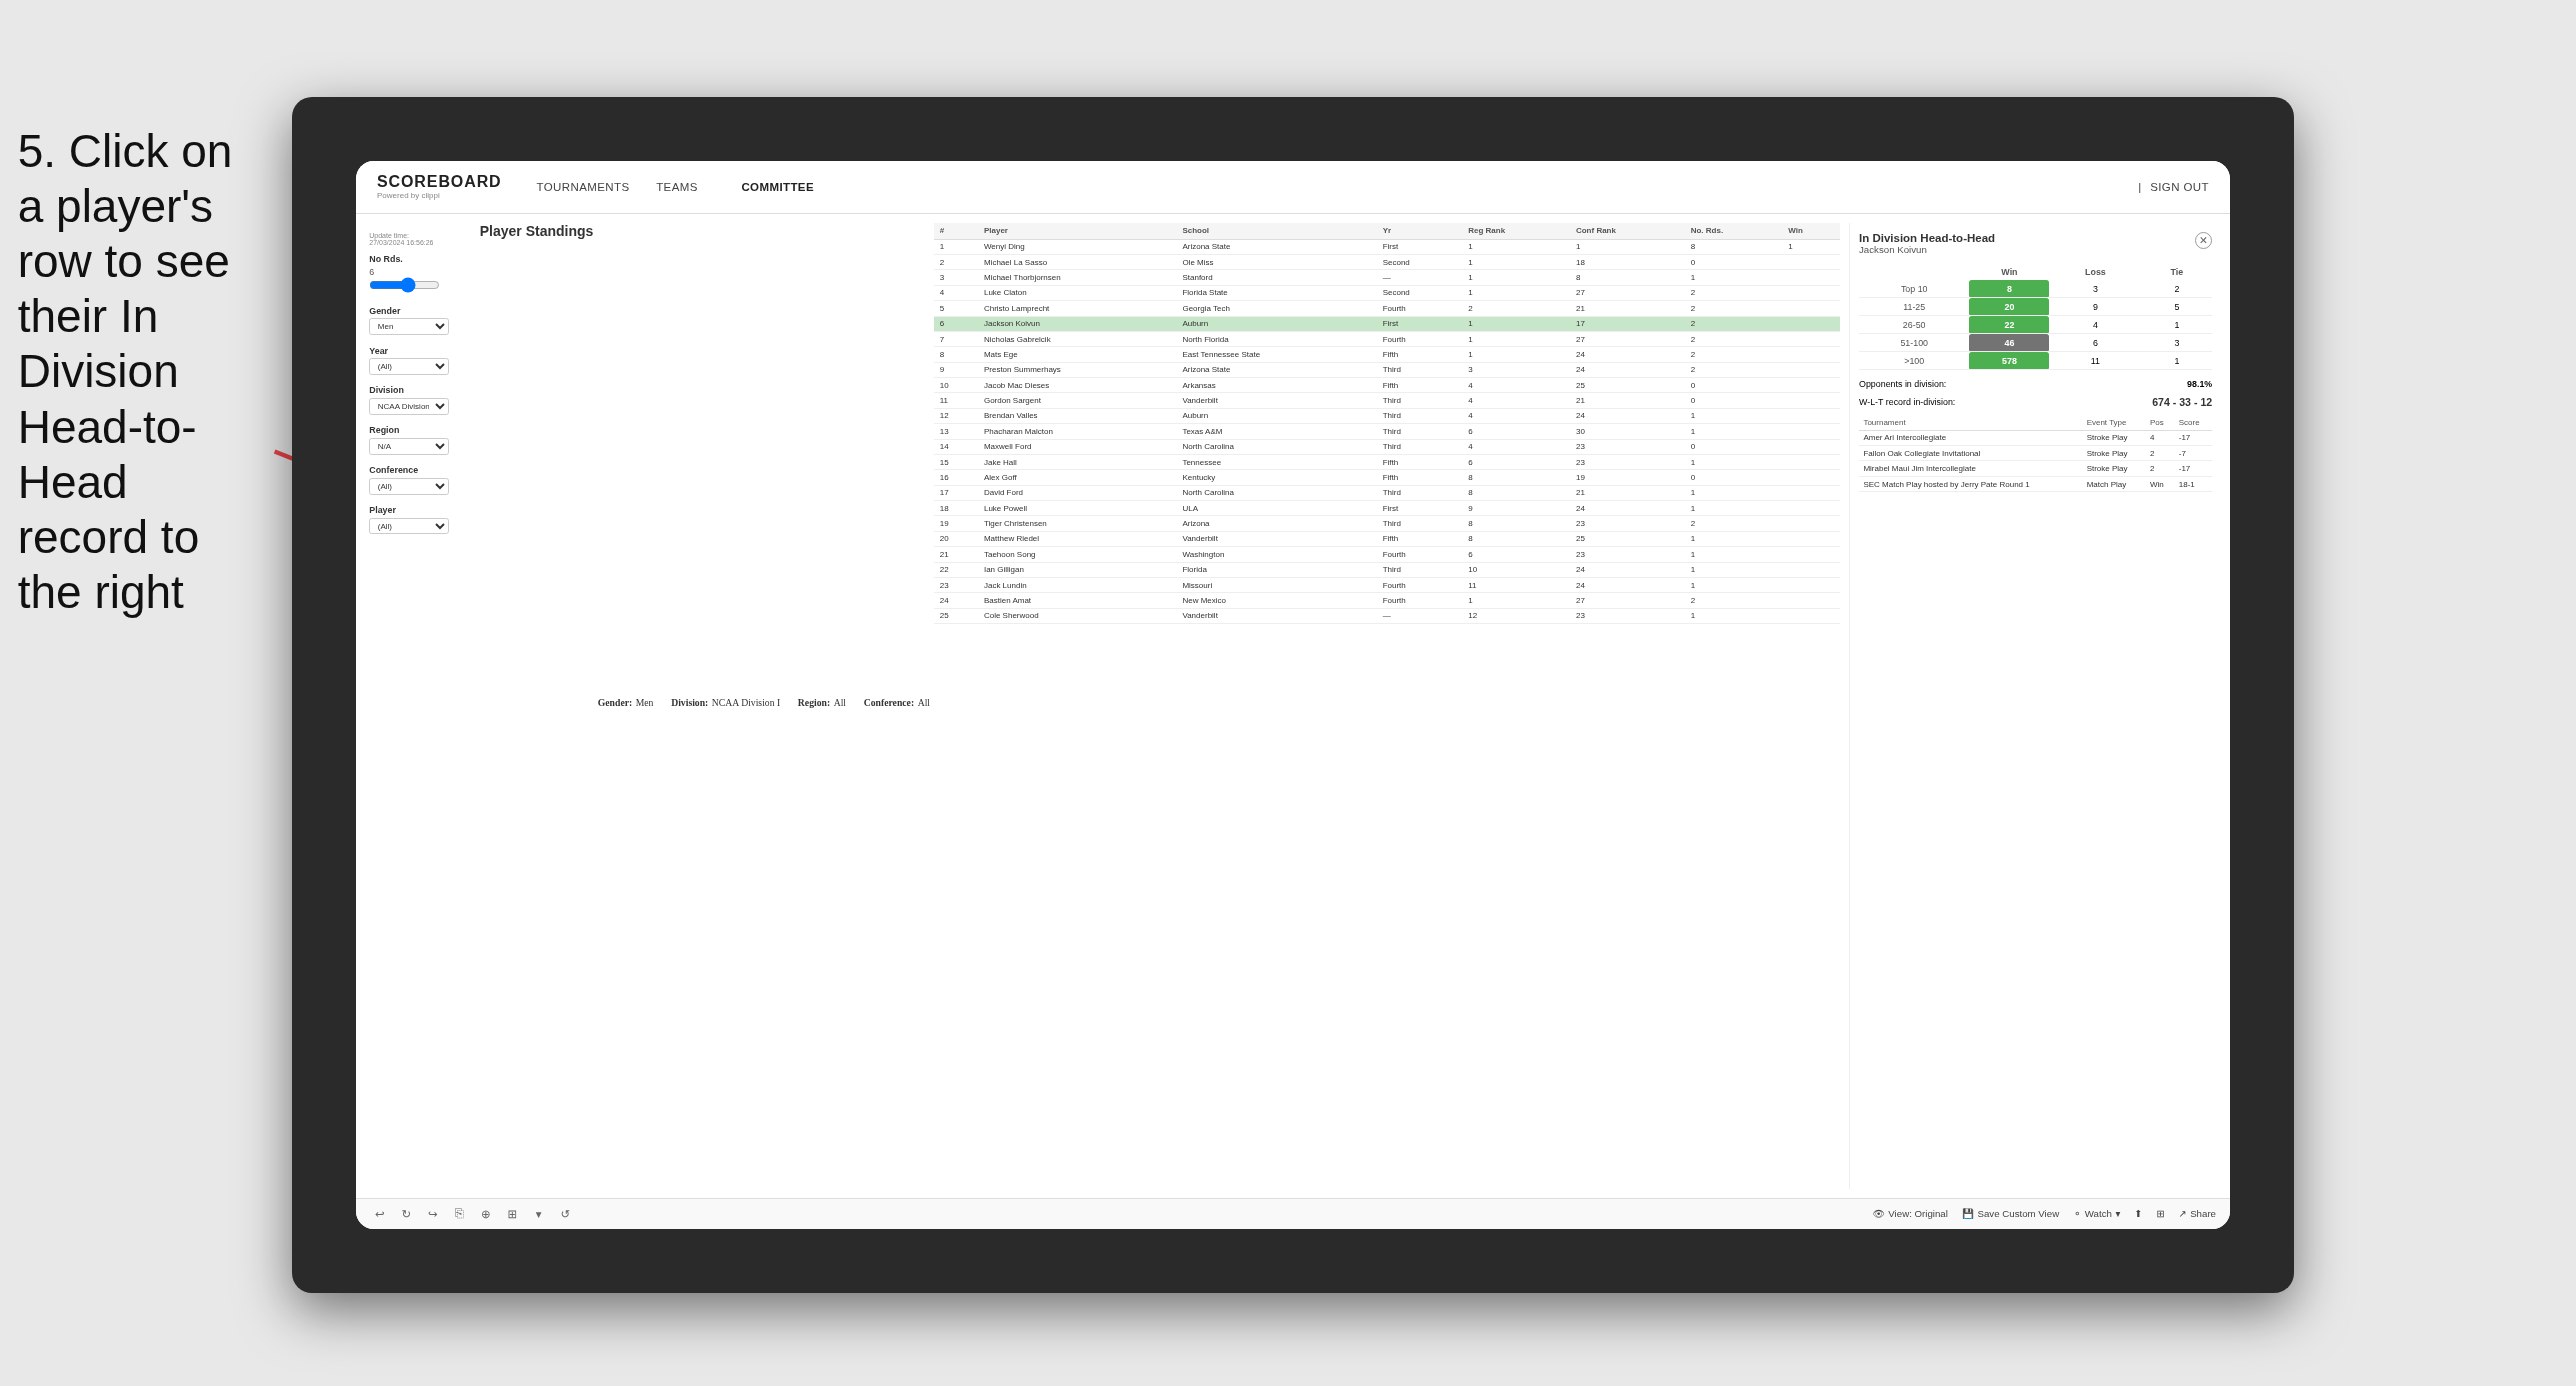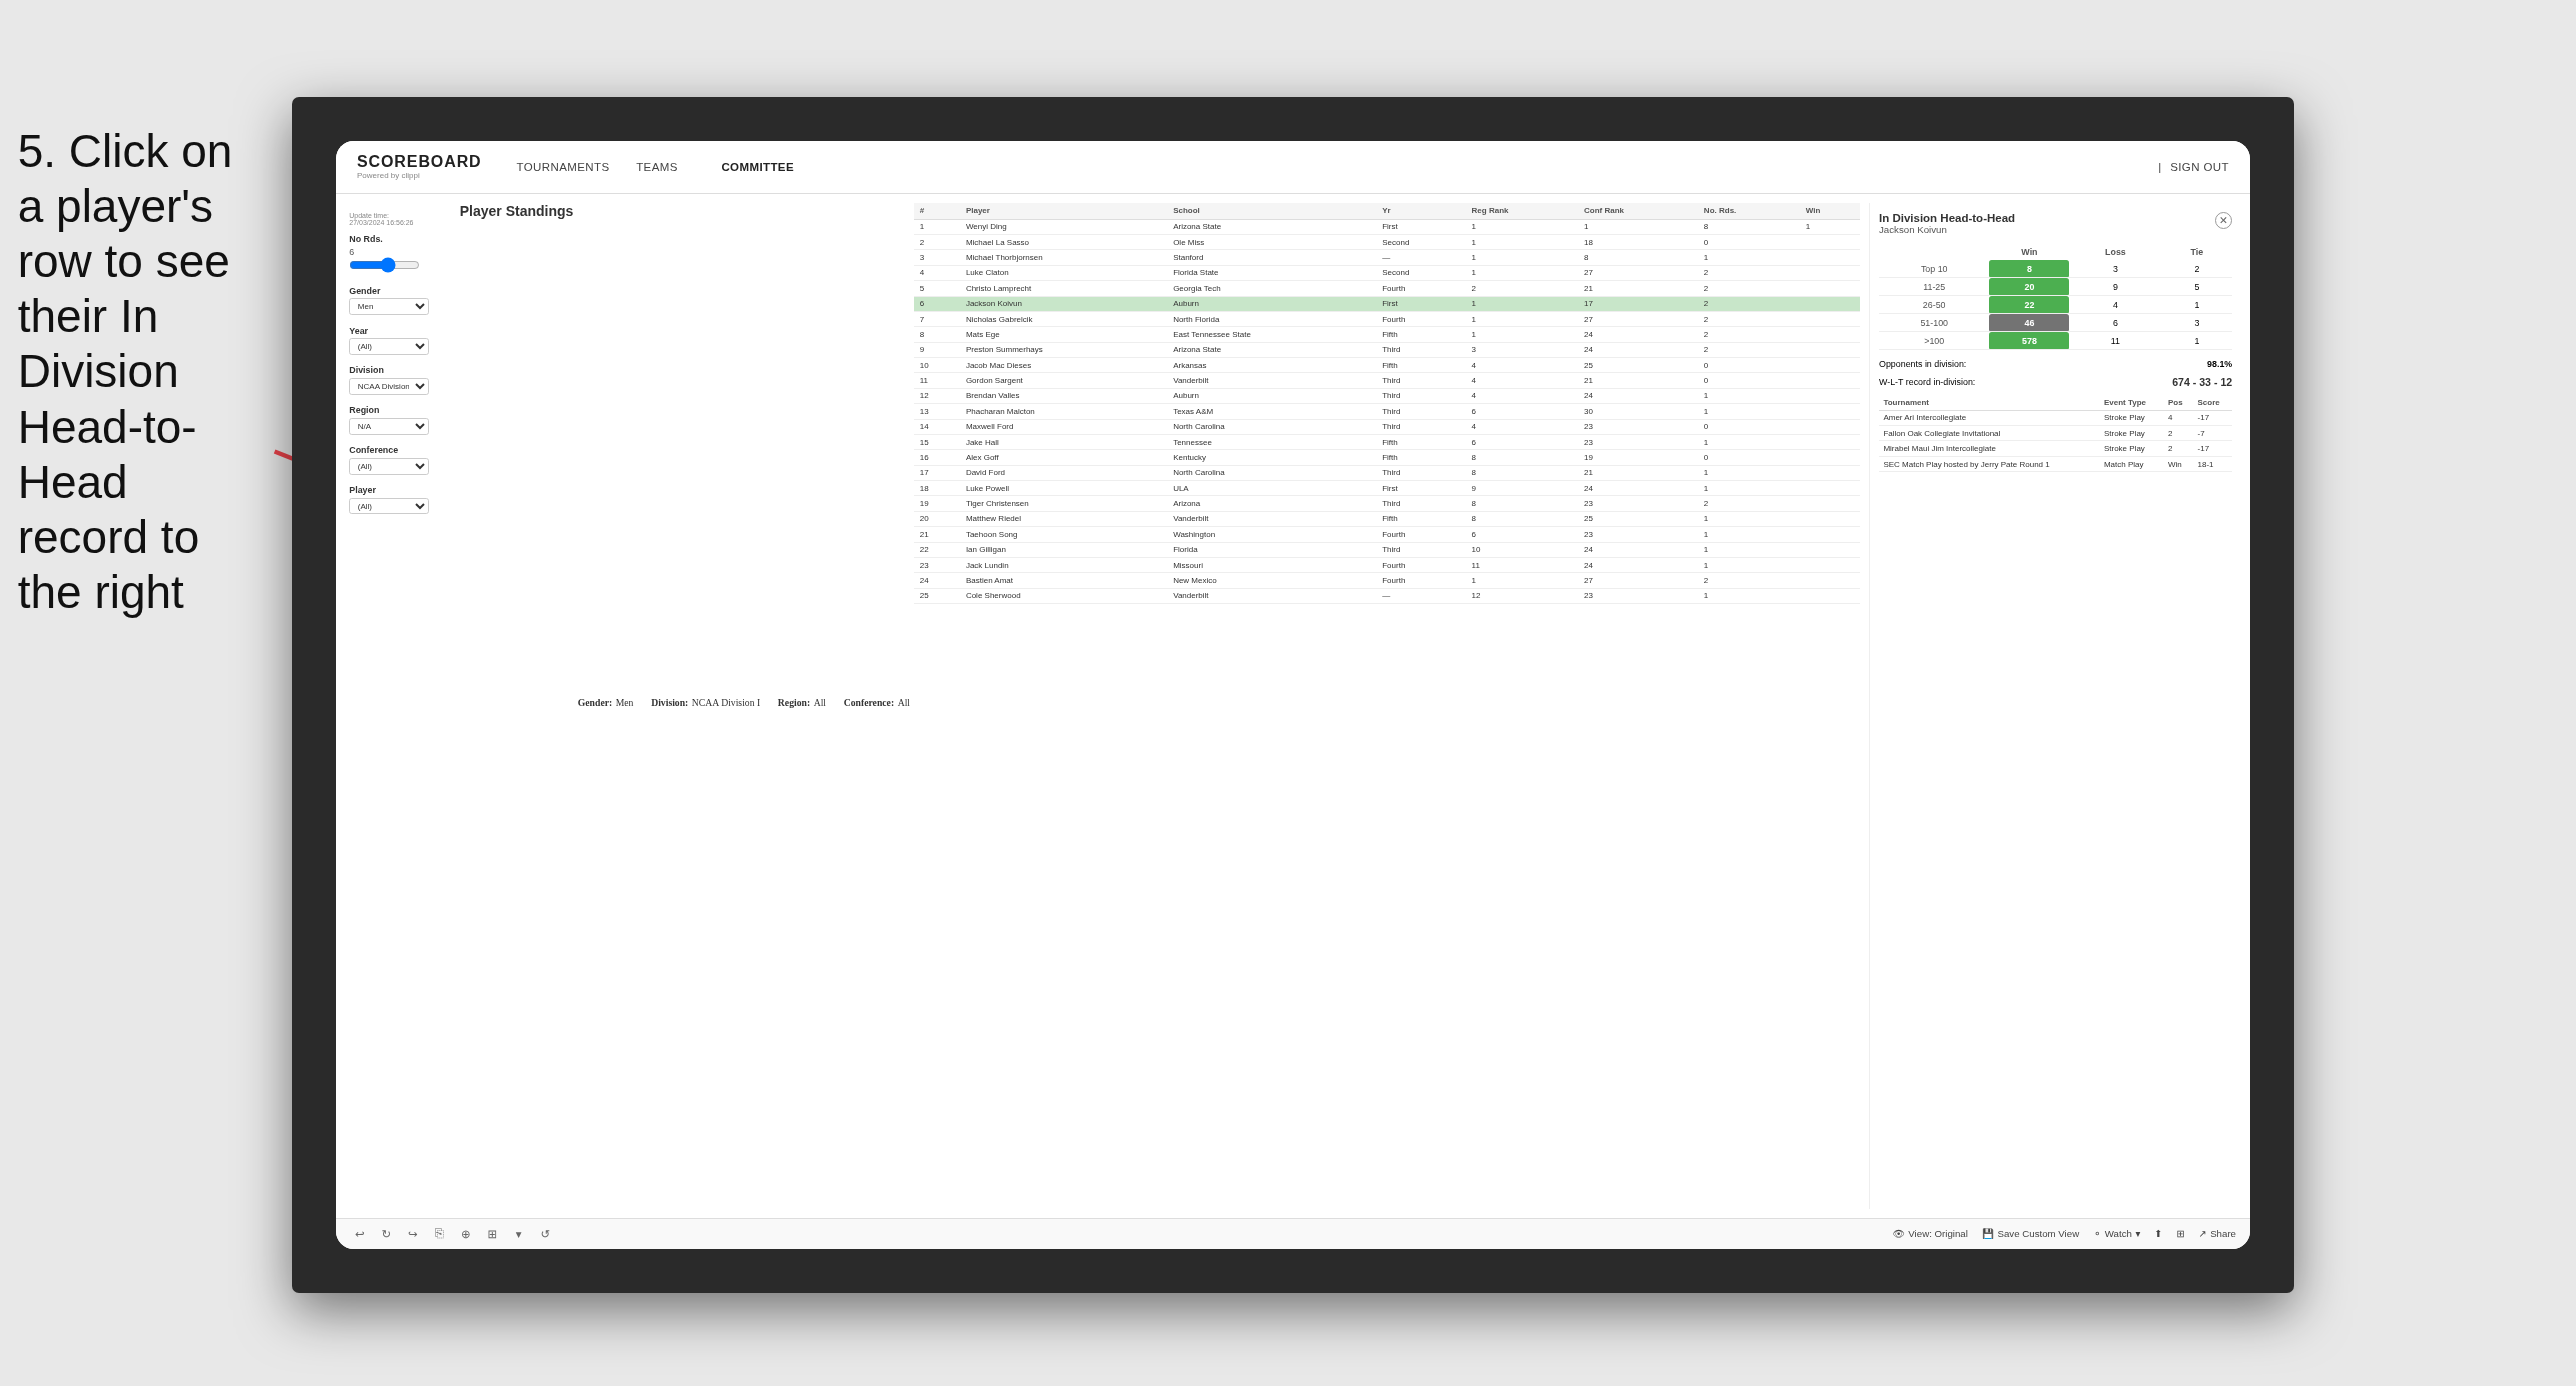--- a/index.html
+++ b/index.html
@@ -26,22 +26,22 @@
     }
 
     
     .tablet-frame {
       position: absolute;
       left: 292px;
       top: 97px;
       width: 2002px;
       height: 1196px;
       background: #2a2a2a;
-      border-radius: 7px;
-      padding: 44px;
+      border-radius: 20px;
+      padding: 64px;
       box-shadow: 0 17.7px 53px rgba(0,0,0,0.5);
     }
 
     .tablet-screen {
       width: 100%;
       height: 100%;
       background: #fff;
       border-radius: 17.7px;
       overflow: hidden;
       display: flex;
@@ -326,21 +326,21 @@
     .tournaments-table {
       width: 100%;
       border-collapse: collapse;
       font-size: 8px;
     }
 
     .tournaments-table th {
       padding: 2.7px 4.4px;
       text-align: left;
       font-size: 8px;
-      font-weight: 700;
+      font-weight: 400;
       color: #555;
       border-bottom: 0.9px solid #ddd;
     }
 
     .tournaments-table td {
       padding: 2.7px 4.4px;
       font-size: 8px;
       color: #333;
       border-bottom: 0.9px solid #eee;
     }

